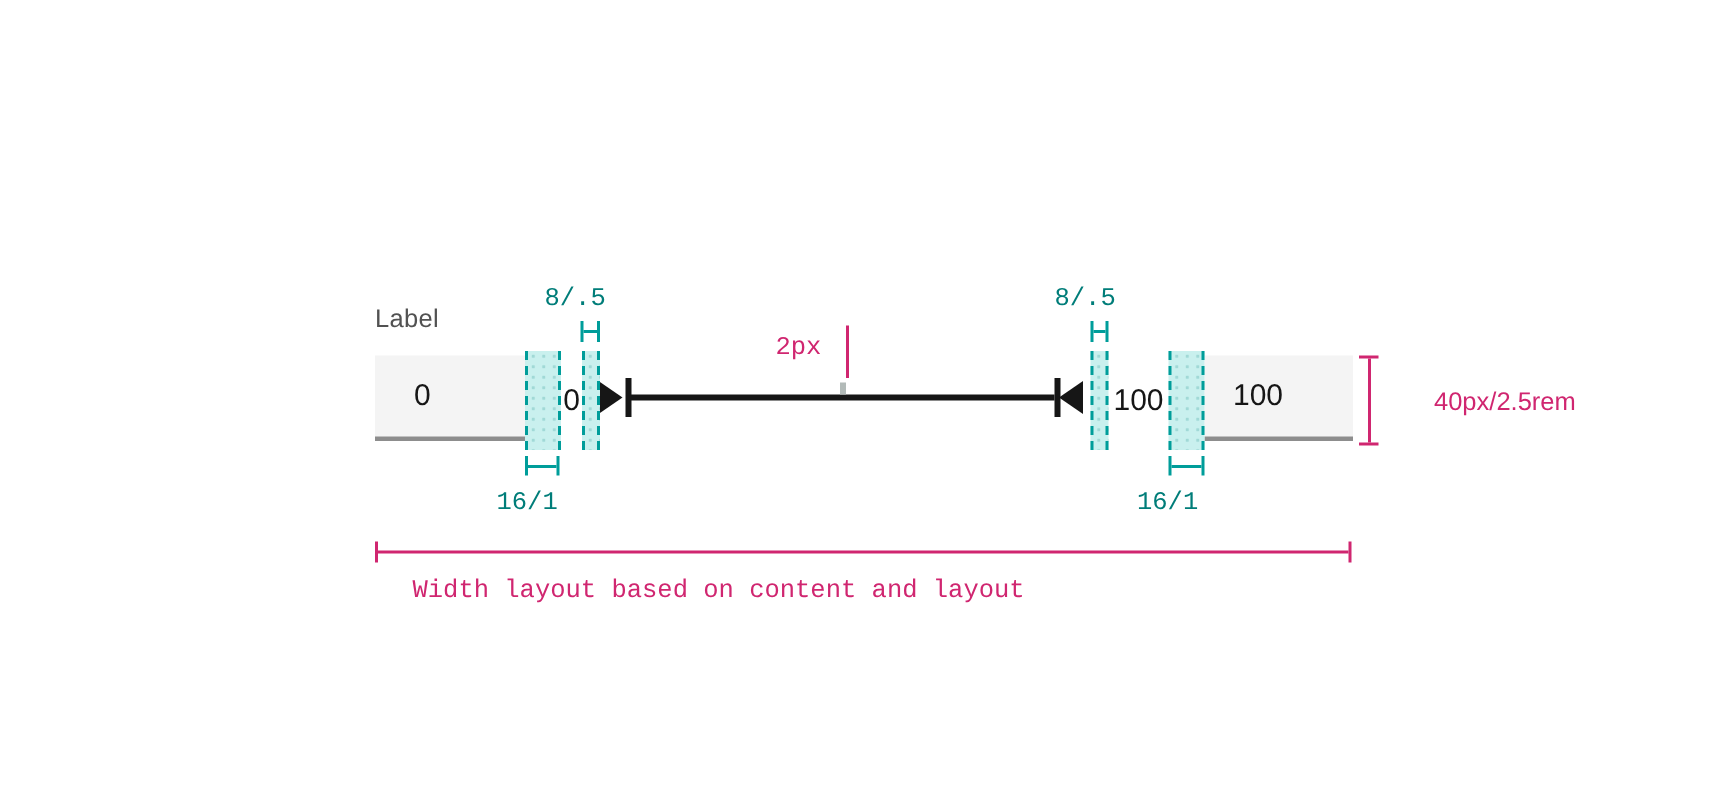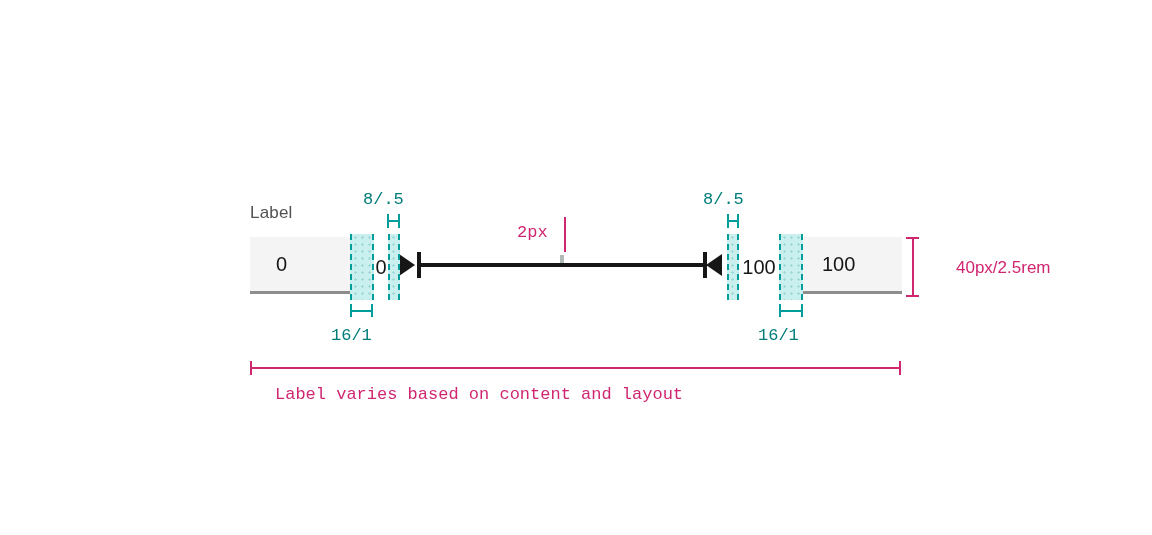--- a/index.html
+++ b/index.html
@@ -162,15 +162,15 @@
   <div class="abs pointer-2px"></div>
 
   <div class="abs bracket-v">
       <i class="vline"></i>
     </div>
   <div class="abs ann magenta t40">40px/2.5rem</div>
 
   <div class="abs bracket-h magenta bwidth">
       <i class="hline"></i>
     </div>
-  <div class="abs ann magenta center twidth">Label varies based on content and layout</div>
+  <div class="abs ann magenta center twidth">Width layout based on content and layout</div>
 
 </div>
 
 </body></html>

